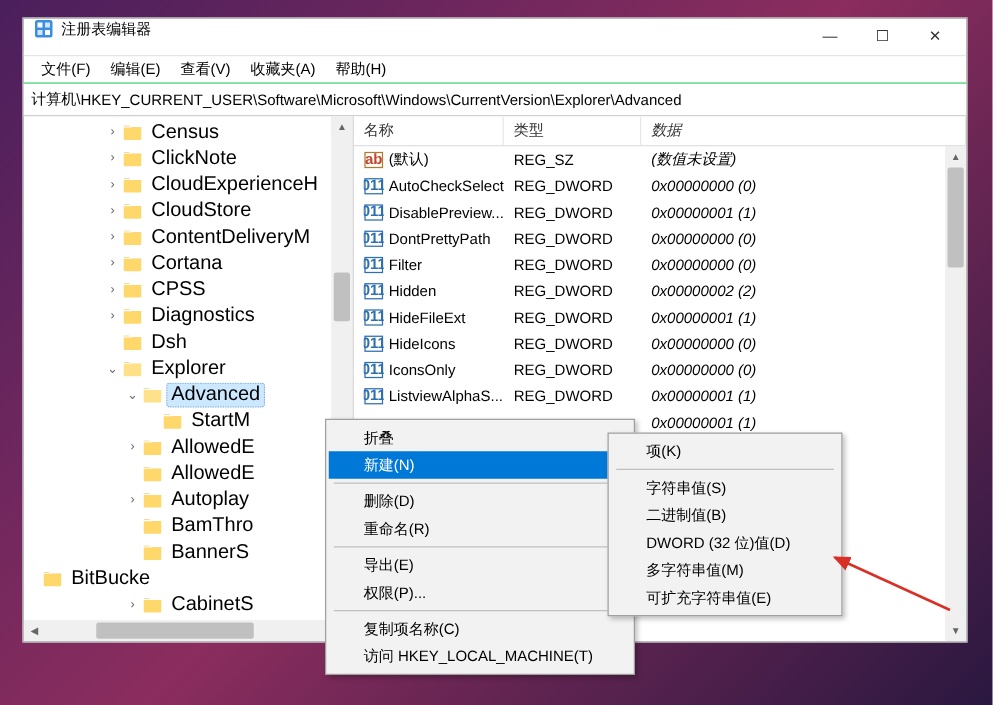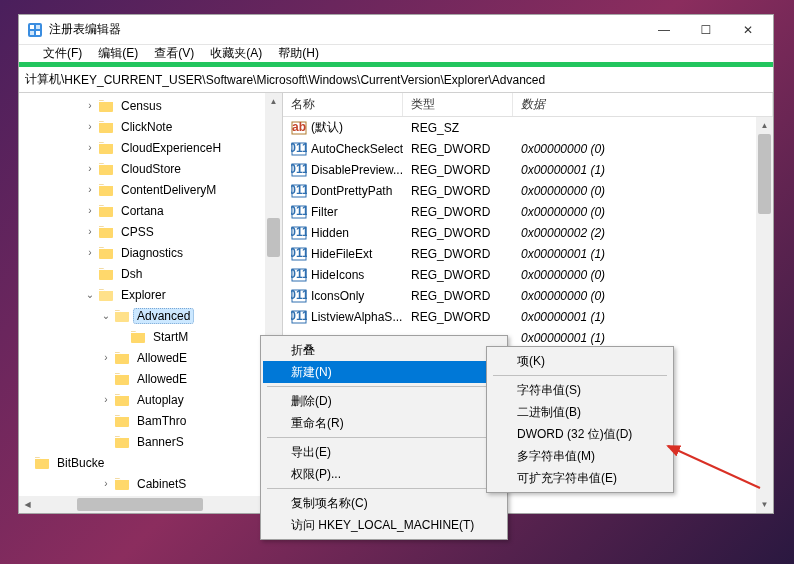--- a/index.html
+++ b/index.html
@@ -1,31 +1,31 @@
 <!DOCTYPE html>
 <html><head>
 <meta charset="utf-8">
 <style>
 * { box-sizing: border-box; margin: 0; padding: 0; font-family: "Segoe UI", "Microsoft YaHei", sans-serif; font-size: 12px; }
 body { background: linear-gradient(135deg, #4a1f5c 0%, #8b2d5e 50%, #2a1840 100%); width: 794px; height: 564px; position: relative; }
 .window { position: absolute; left: 18px; top: 14px; width: 756px; height: 500px; background: #fff; border: 1px solid #a5a5a5; display: flex; flex-direction: column; }
-.titlebar { height: 30px; display: flex; align-items: center; padding: 0 4px; border-bottom: 1px solid #e5e5e5; }
+.titlebar { height: 30px; display: flex; padding: 0 4px; border-bottom: 1px solid #e5e5e5; }
 .titlebar .icon { width: 16px; height: 16px; margin: 0 6px 0 4px; display: inline-flex; align-items: center; justify-content: center; }
 .titlebar .title { flex: 1; font-size: 12px; }
 .winbtn { width: 42px; height: 28px; display: flex; align-items: center; justify-content: center; color: #333; }
-.menubar { height: 22px; display: flex; align-items: center; padding: 0 16px; border-bottom: 5px solid #22c55e; }
+.menubar { height: 22px; display: flex; align-items: center; padding: 0 6px; border-bottom: 1px solid #22c55e; }
 .menuitem { padding: 2px 8px; font-size: 12px; }
 .addressbar { height: 26px; display: flex; align-items: center; padding: 4px 6px; border-bottom: 1px solid #d0d0d0; background: #fff; }
 .addressbar span { font-size: 12px; }
 .content { flex: 1; display: flex; overflow: hidden; position: relative; }
 .tree { width: 264px; border-right: 1px solid #d0d0d0; overflow: auto; padding: 2px 0; position: relative; }
 .tree-item { display: flex; align-items: center; height: 21px; white-space: nowrap; padding-right: 4px; }
 .tree-item .twisty { width: 14px; text-align: center; color: #666; font-size: 10px; display: inline-block; }
 .tree-item .folder { width: 16px; height: 14px; margin: 0 3px 0 1px; display: inline-block; position: relative; }
-.tree-item .label { font-size: 12px; padding: 1px 4px; border-radius: 3px; }
+.tree-item .label { font-size: 16px; padding: 1px 4px; border-radius: 3px; }
 .tree-item.selected .label { background: #cce8ff; border: 1px dotted #7aa7d4; padding: 0 3px; }
 .list { flex: 1; overflow: auto; position: relative; }
 .list-header { display: flex; border-bottom: 1px solid #e0e0e0; height: 24px; align-items: center; position: sticky; top: 0; background: #fff; }
 .list-header .col { padding: 0 8px; font-size: 12px; color: #333; border-right: 1px solid #e8e8e8; height: 100%; display: flex; align-items: center; }
 .list-row { display: flex; height: 21px; align-items: center; text-align: right; }
 .list-row .cell { padding: 0 8px; font-size: 12px; white-space: nowrap; overflow: hidden; text-overflow: ellipsis; display: flex; align-items: center; }
 .list-row .cell .vicon { width: 16px; height: 16px; margin-right: 4px; flex-shrink: 0; }
 .col-name, .cell-name { width: 120px; }
 .col-type, .cell-type { width: 110px; }
 .col-data, .cell-data { flex: 1; font-style: italic; }
@@ -265,20 +265,21 @@
       <div id="list-rows">
           <div class="list-row">
             <div class="cell cell-name">
               <span class="vicon"><svg width="16" height="16" viewBox="0 0 16 16">
                   <rect x="1" y="2" width="14" height="12" fill="#fff" stroke="#b07b2e"></rect>
                   <text x="8" y="11" text-anchor="middle" font-size="8" fill="#c4452b" font-weight="bold">ab</text>
                 </svg></span>
               <span>(默认)</span>
             </div>
             <div class="cell cell-type">REG_SZ</div>
+            <div class="cell cell-data">(数值未设置)</div>
           </div>
           <div class="list-row">
             <div class="cell cell-name">
               <span class="vicon"><svg width="16" height="16" viewBox="0 0 16 16">
                   <rect x="1" y="2" width="14" height="12" fill="#fff" stroke="#2e6fb0"></rect>
                   <text x="8" y="11" text-anchor="middle" font-size="7" fill="#2e6fb0" font-weight="bold">011</text>
                 </svg></span>
               <span>AutoCheckSelect</span>
             </div>
             <div class="cell cell-type">REG_DWORD</div>

